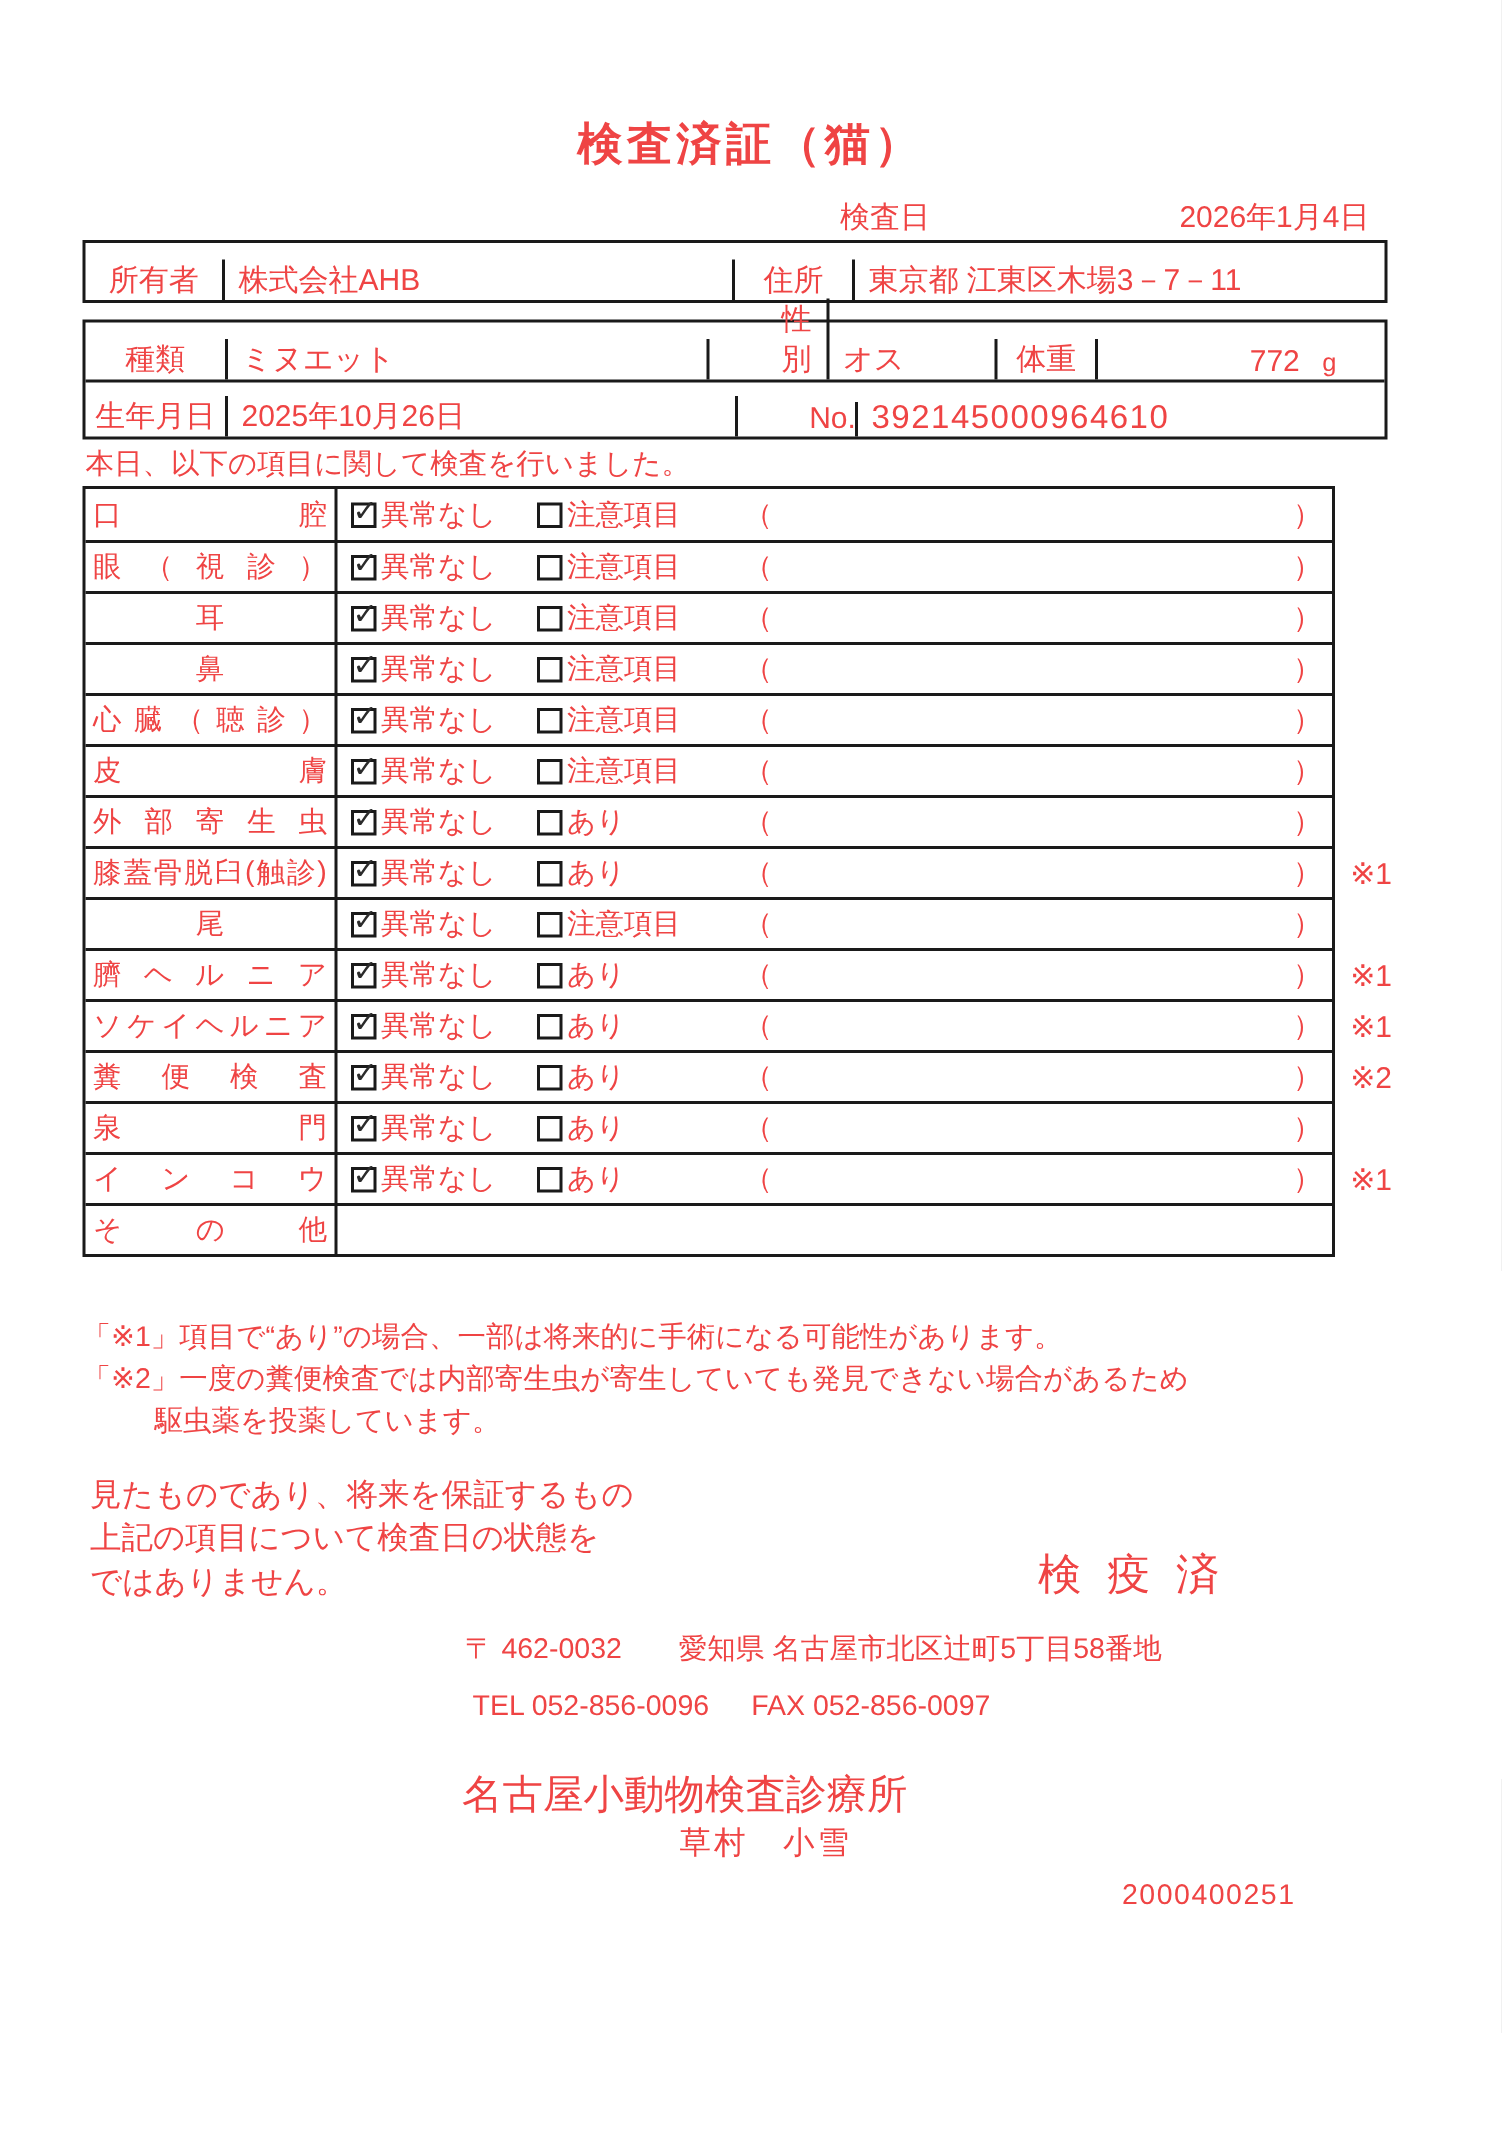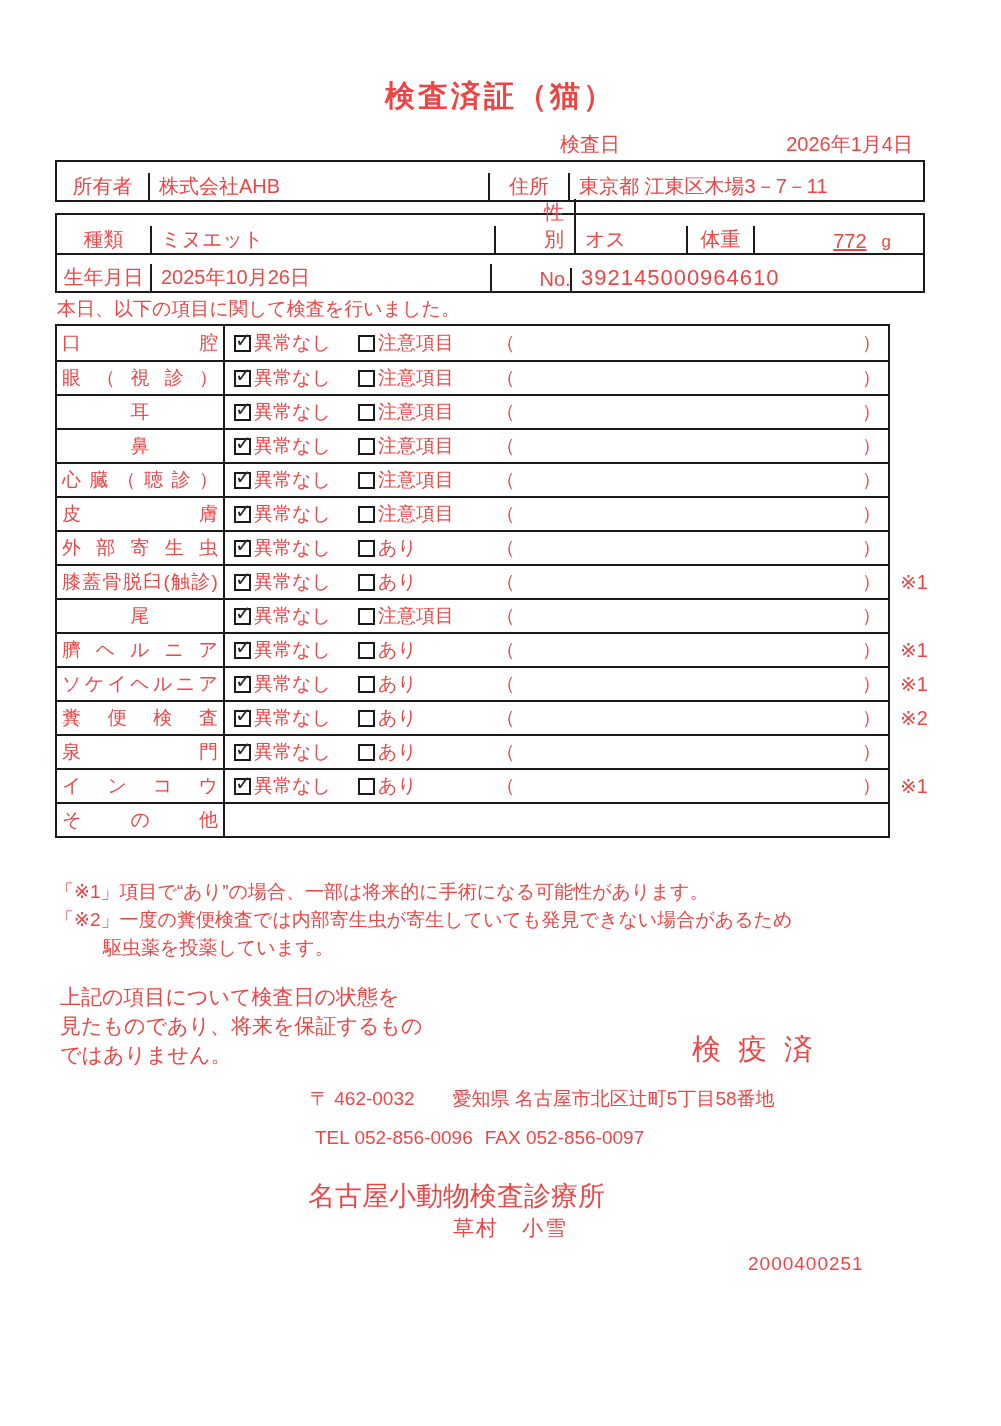--- a/index.html
+++ b/index.html
@@ -25,21 +25,21 @@
   .cell { display:flex; align-items:center; box-sizing:border-box; font-size:20px; }
   .cell.lab { justify-content:center; }
   .cell.val { padding-left:9px; }
   .br { border-right:2px solid #1a1a1a; }
 
   .tbl1 { top:160px; left:55px; width:870px; }
   .w-own-l { width:93px; } .w-own-v { flex:1; } .w-adr-l { width:80px; } .w-adr-v { width:353px; }
 
   .tbl2 { top:213px; left:55px; width:870px; }
   .w-k1 { width:95px; } .w-v1 { flex:1; } .w-k2 { width:80px;padding-left:48px; } .w-sex { width:112px; } .w-wl { width:67px; }
-  .w-wt { width:168px; justify-content:flex-end; padding-right:32px;text-decoration:underline; }
+  .w-wt { width:191px; justify-content:flex-end; padding-right:32px; }
   .w-wt .unit { margin-left:15px; font-size:17px; }
   .w-no { width:351px; }
   .num { font-size:22px; letter-spacing:1px; }
 
   
   .intro { top:296px; left:57px; font-size:19px; }
 
   
   .insp-table { top:324px; left:55px; width:835px; border:2px solid #1a1a1a; box-sizing:border-box; background:#fff; }
   .irow { display:flex; align-items:stretch; height:34px; position:relative; box-sizing:border-box; }
@@ -61,21 +61,21 @@
   .notes .indent { padding-left:48px; }
 
   
   .disclaimer { top:982px; left:60px; font-size:21px; line-height:29px; }
 
   
   .stamp { top:1030px; left:692px; font-size:29px; letter-spacing:17px; white-space:nowrap; }
 
   
   .addr { top:1086px; left:310px; font-size:19px; display:flex; gap:38px; }
-  .tel { top:1127px; left:315px; font-size:19px; display:flex; gap:12px; }
+  .tel { top:1127px; left:315px; font-size:19px; display:flex; gap:28px; }
   .clinic { top:1178px; left:308px; font-size:27px; }
   .examiner { top:1214px; left:453px; font-size:21px; letter-spacing:2px; }
   .serial { top:1253px; left:748px; font-size:19px; letter-spacing:1px; }
 </style>
 </head>
 <body>
 
 <div class="page">
 
   <div class="abs title">検査済証（猫）</div>
@@ -442,22 +442,22 @@
   </div>
     </div>
 
   <div class="abs notes">
     <div>「※1」項目で“あり”の場合、一部は将来的に手術になる可能性があります。</div>
     <div>「※2」一度の糞便検査では内部寄生虫が寄生していても発見できない場合があるため</div>
     <div class="indent">駆虫薬を投薬しています。</div>
   </div>
 
   <div class="abs disclaimer">
+    <div>見たものであり、将来を保証するもの</div>
     <div>上記の項目について検査日の状態を</div>
-    <div>見たものであり、将来を保証するもの</div>
     <div>ではありません。</div>
   </div>
 
   <div class="abs stamp">検疫済</div>
 
   <div class="abs addr">
     <span>〒 462-0032</span>
     <span>愛知県 名古屋市北区辻町5丁目58番地</span>
   </div>
 

